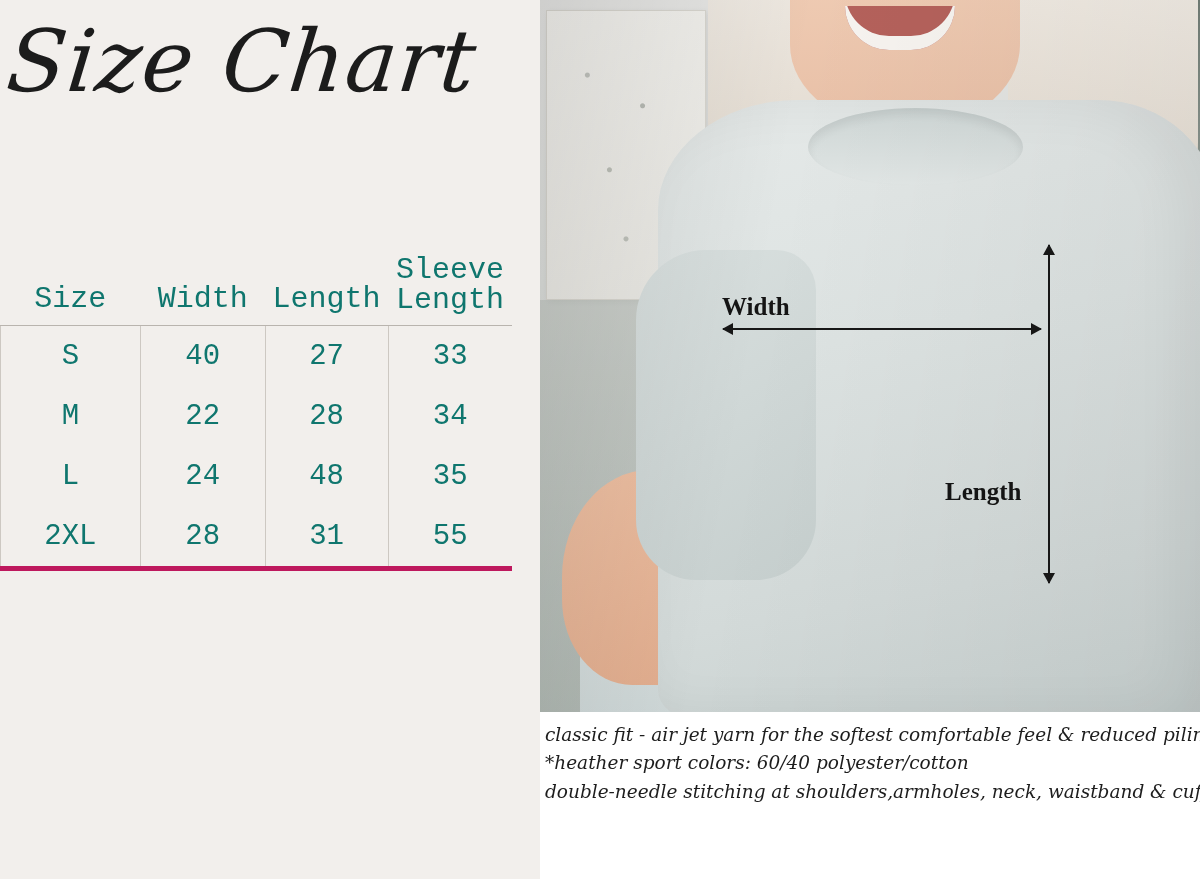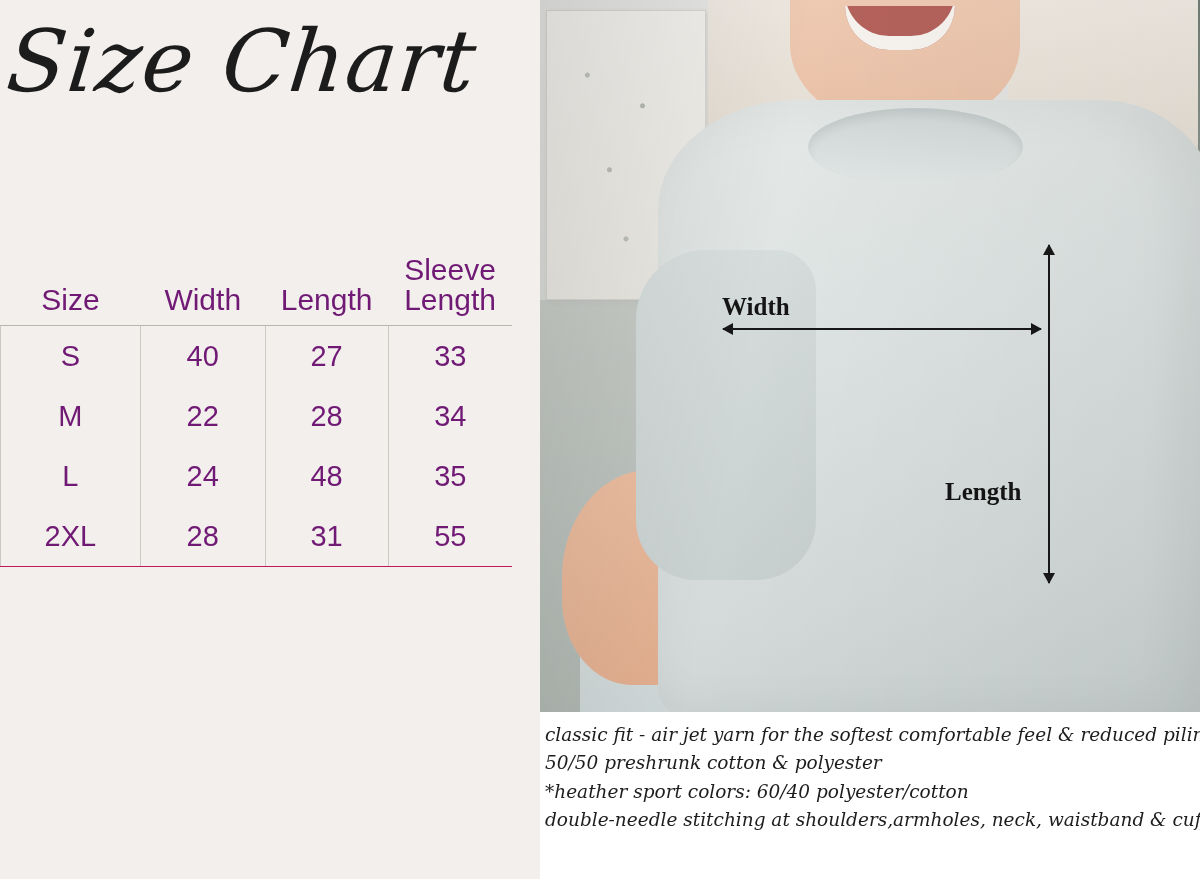--- a/index.html
+++ b/index.html
@@ -43,42 +43,42 @@
 
   .table-wrap {
     position: absolute;
     left: 0px;
     top: 255px;
     width: 512px;
   }
   table.size-chart {
     width: 512px;
     border-collapse: collapse;
-    font-family: Liberation Sans, sans-serif;
-    color: #701a75;
+    font-family: Liberation Mono, monospace;
+    color: #0f766e;
   }
   table.size-chart th {
     font-weight: 400;
     font-size: 30px;
     padding: 0 0 10px 0;
     vertical-align: bottom;
     text-align: center;
     line-height: 1.05;
   }
   table.size-chart thead tr th { border-bottom: 1px solid #b9b4ae; }
   table.size-chart td {
     font-size: 29px;
     text-align: center;
     padding: 14px 0 13px 0;
     border-right: 1px solid #cdc8c2;
     font-weight: 400;
   }
   table.size-chart td:last-child { border-right: none; }
   table.size-chart tbody tr td:first-child { border-left: 1px solid #cdc8c2; }
-  table.size-chart tbody tr:last-child td { border-bottom: 1px solid #be185d; }
+  table.size-chart tbody tr:last-child td { border-bottom: 5px solid #be185d; }
   th.col-size { width: 140px; }
   th.col-width { width: 125px; }
   th.col-length { width: 123px; }
   th.col-sleeve { width: 124px; }
   .sleeve-head { display: block; line-height: 1.0; }
 
   
   .right {
     position: relative;
     width: 660px;
@@ -321,18 +321,17 @@
       <div class="shade"></div>
 
       <div class="ann-width-label">Width</div>
       <div class="arrow-h"></div>
       <div class="ann-length-label">Length</div>
       <div class="arrow-v"></div>
     </div>
 
     <div class="specs">
       <p>classic fit - air jet yarn for the softest comfortable feel &amp; reduced piling</p>
-      <p>50/50 preshrunk cotton &amp; polyester</p>
       <p>*heather sport colors: 60/40 polyester/cotton</p>
       <p>double-needle stitching at shoulders,armholes, neck, waistband &amp; cuffs</p>
     </div>
   </div>
 </div>
 
 </body></html>

